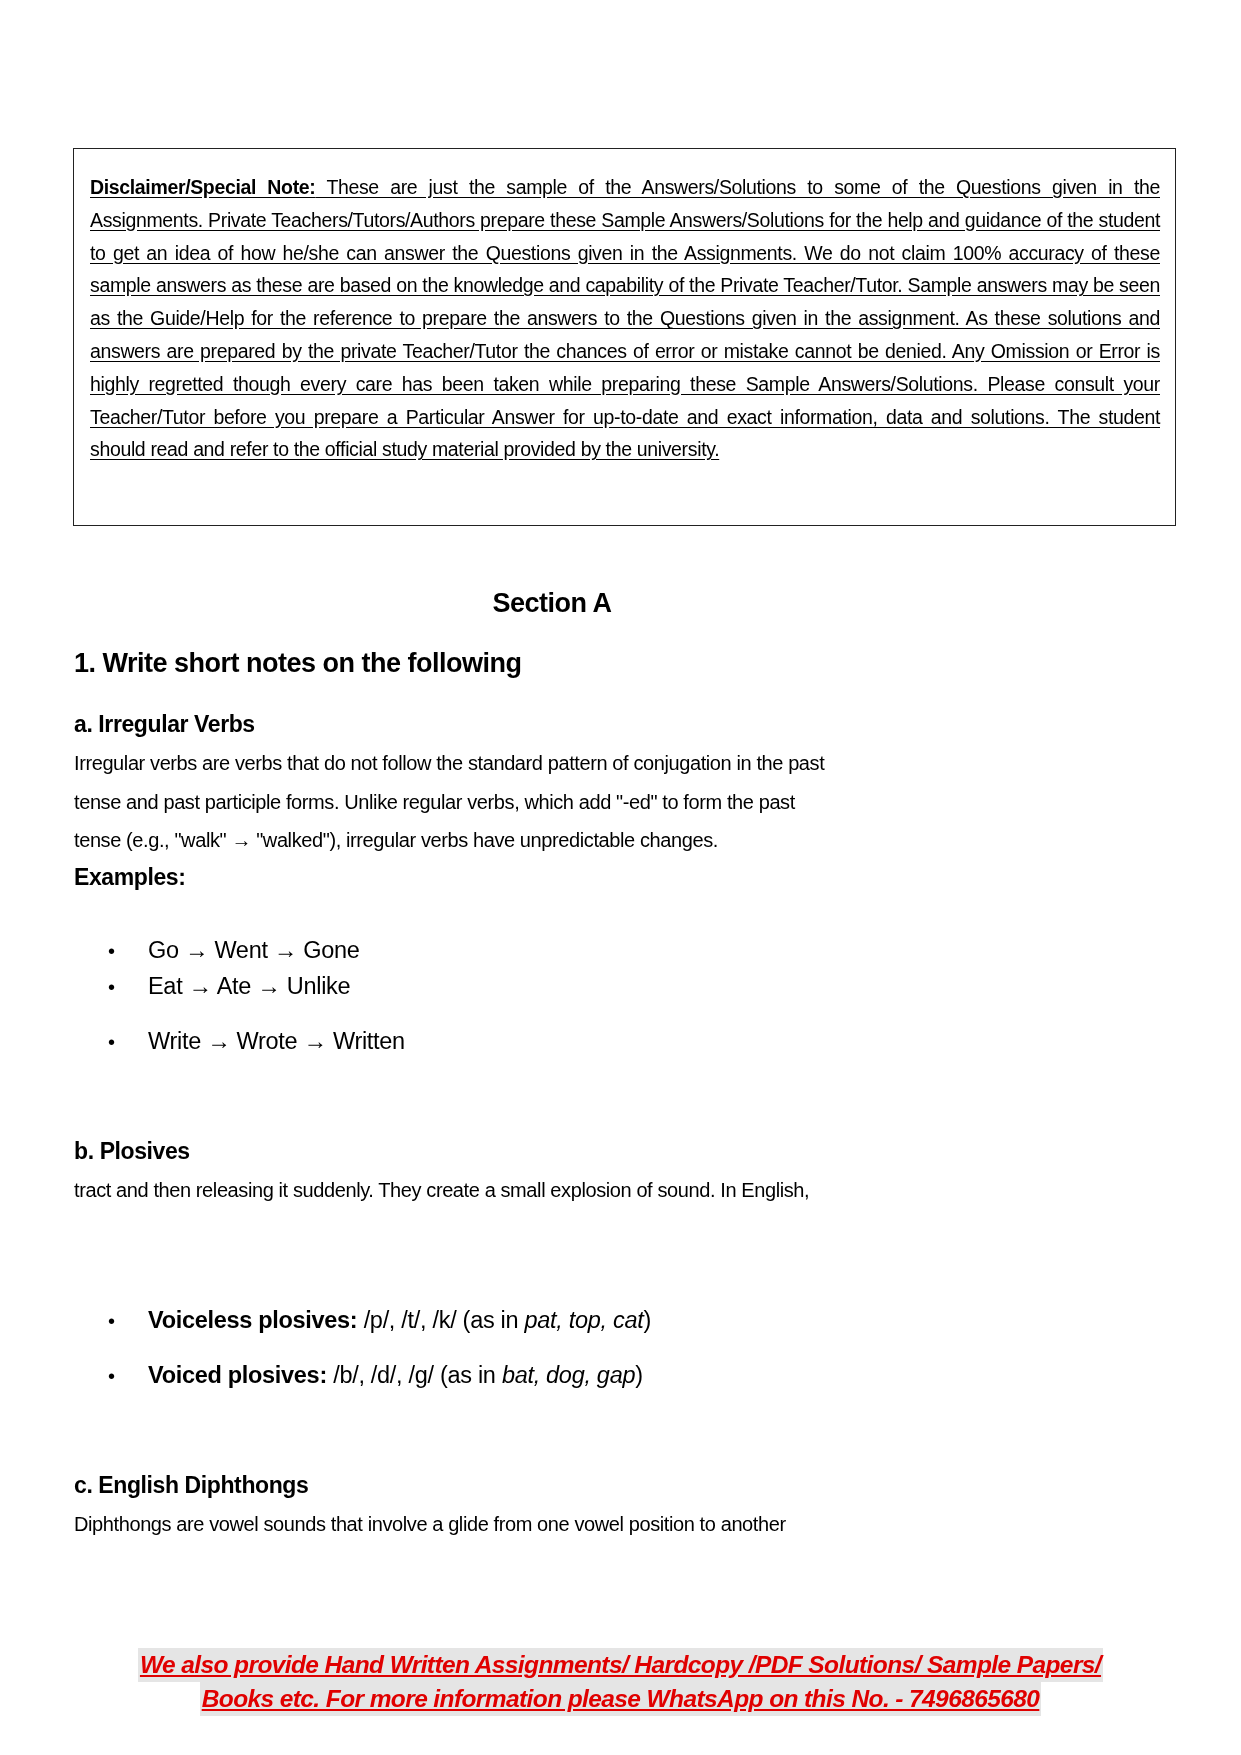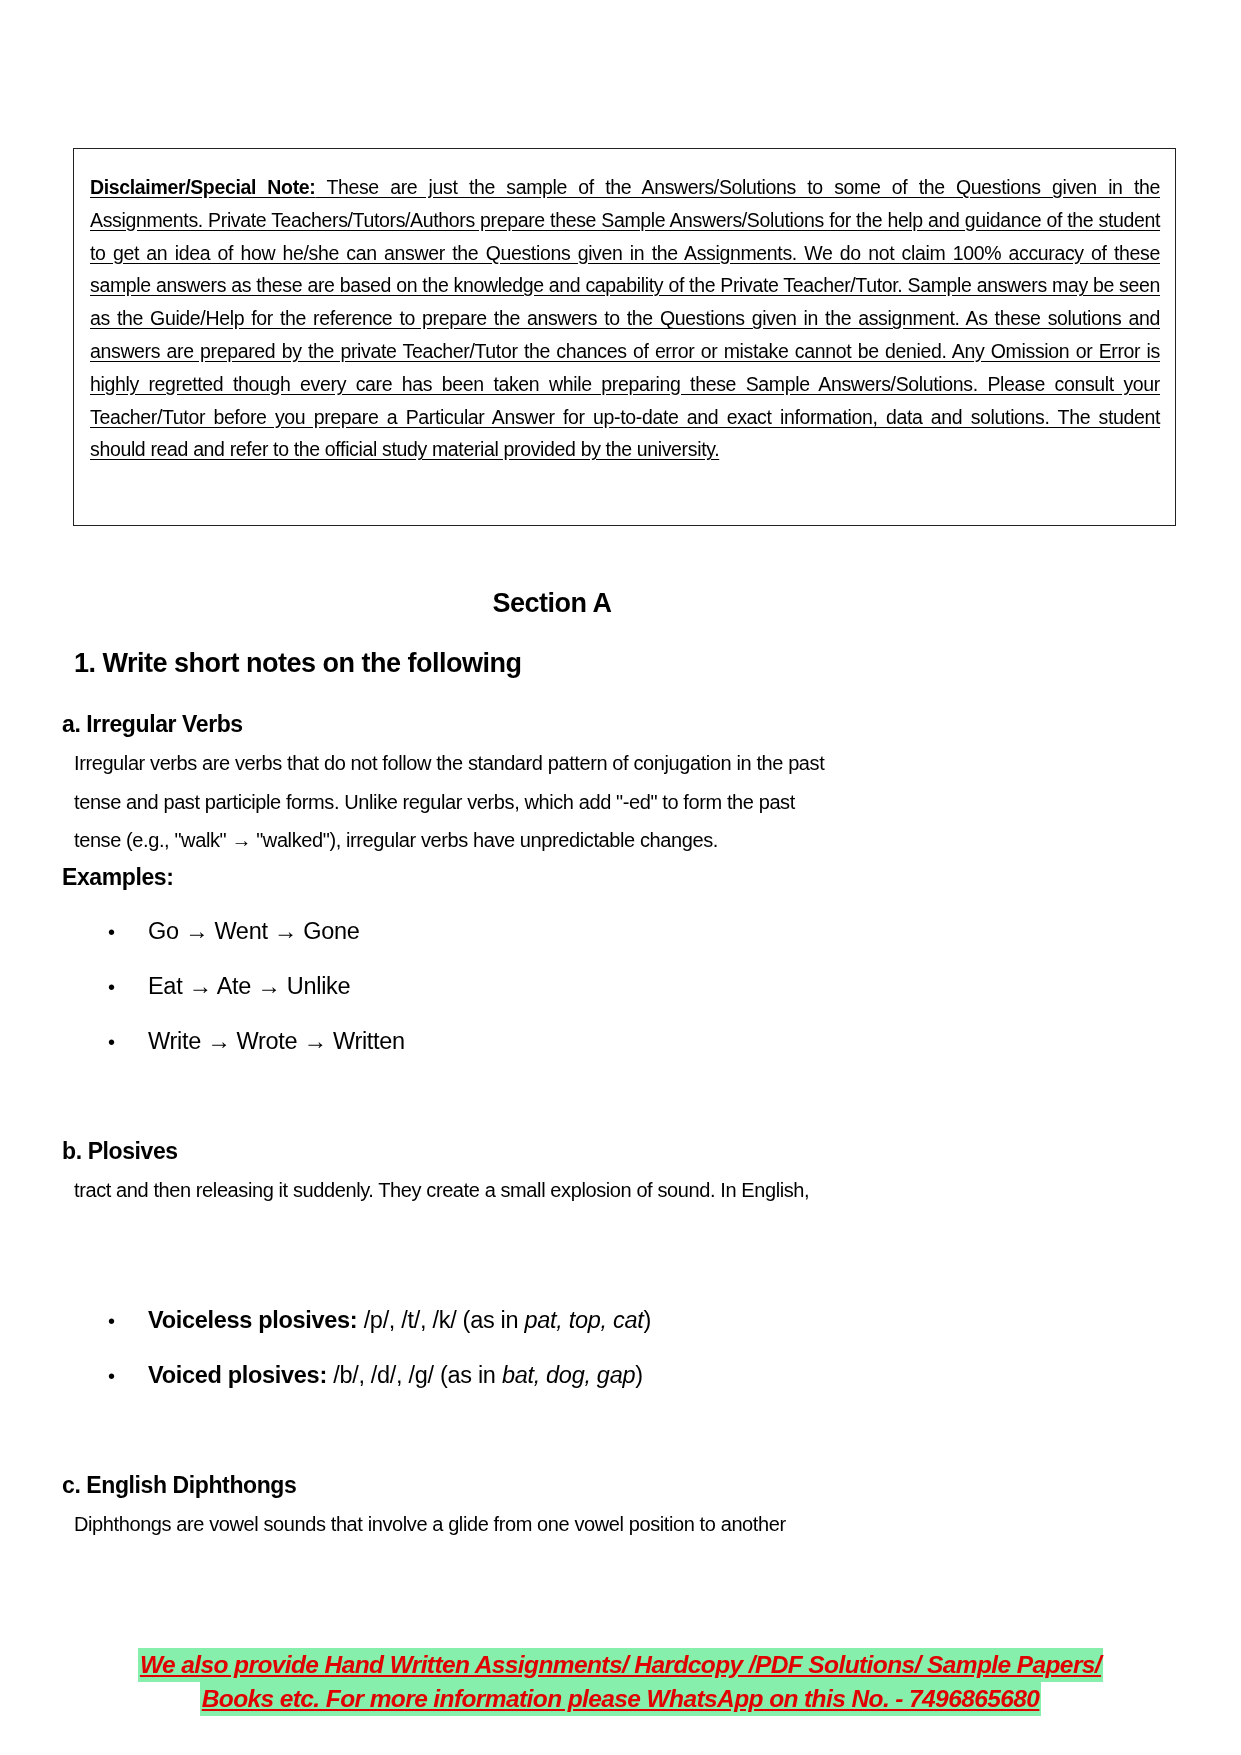--- a/index.html
+++ b/index.html
@@ -8,47 +8,47 @@
   .abs { position: absolute; }
   #disclaimer-box { left: 73px; top: 148px; width: 1103px; height: 378px;
     border: 1.5px solid #222; box-sizing: border-box; }
   #disclaimer-text { position: absolute; left: 16px; top: 10px; width: 1070px;
     font-size: 19.5px; line-height: 32.8px; text-align: justify;
     text-decoration: underline; text-underline-offset: 3px; letter-spacing: -0.35px; margin-top: 12px; }
   #disclaimer-text b { font-weight: bold; }
   .section-title { left: 0; width: 1104px; text-align: center; top: 588px;
     font-size: 27px; font-weight: bold; letter-spacing: -0.5px; }
   .q-title { left: 74px; top: 648px; font-size: 27px; font-weight: bold; letter-spacing: -0.5px; }
-  .sub { left: 62px; font-size: 23px; font-weight: bold; letter-spacing: -0.4px; }
+  .sub { left: 74px; font-size: 23px; font-weight: bold; letter-spacing: -0.4px; }
   .para { left: 74px; width: 1090px; font-size: 20px; line-height: 38.5px; letter-spacing: -0.4px; }
   .bullet { left: 108px; font-size: 23.5px; letter-spacing: -0.3px; }
   .bullet .dot { display: inline-block; width: 40px; font-size: 20px; }
   .footer { left: 0; width: 1241px; text-align: center; }
-  .footer-line { display: inline-block; background: #86efac; color: #e00000;
+  .footer-line { display: inline-block; background: #e5e5e5; color: #e00000;
     font-style: italic; font-weight: bold; font-size: 24.5px; letter-spacing: -0.6px;
     text-decoration: underline; text-decoration-color: #e00000; line-height: 34px; padding: 0 2px; }
 </style>
 </head>
 <body>
 
 <div id="disclaimer-box" class="abs">
   <div id="disclaimer-text"><b>Disclaimer/Special Note:</b><span> These are just the sample of the Answers/Solutions to some of the Questions given in the Assignments. Private Teachers/Tutors/Authors prepare these Sample Answers/Solutions for the help and guidance of the student to get an idea of how he/she can answer the Questions given in the Assignments. We do not claim 100% accuracy of these sample answers as these are based on the knowledge and capability of the Private Teacher/Tutor. Sample answers may be seen as the Guide/Help for the reference to prepare the answers to the Questions given in the assignment. As these solutions and answers are prepared by the private Teacher/Tutor the chances of error or mistake cannot be denied. Any Omission or Error is highly regretted though every care has been taken while preparing these Sample Answers/Solutions. Please consult your Teacher/Tutor before you prepare a Particular Answer for up-to-date and exact information, data and solutions. The student should read and refer to the official study material provided by the university.</span></div>
 </div>
 
 <div class="abs section-title">Section A</div>
 <div class="abs q-title">1. Write short notes on the following</div>
 
 <div class="abs sub" style="top:711px">a. Irregular Verbs</div>
 <div class="abs para" style="top:744px">
   <div>Irregular verbs are verbs that do not follow the standard pattern of conjugation in the past</div>
   <div>tense and past participle forms. Unlike regular verbs, which add "-ed" to form the past</div>
   <div>tense (e.g., "walk" → "walked"), irregular verbs have unpredictable changes.</div>
 </div>
 <div class="abs sub" style="top:864px">Examples:</div>
-<div class="abs bullet" style="top:918px"><span class="dot">•</span><span>Go → Went → Gone</span></div>
+<div class="abs bullet" style="top:937px"><span class="dot">•</span><span>Go → Went → Gone</span></div>
 <div class="abs bullet" style="top:973px"><span class="dot">•</span><span>Eat → Ate → Unlike</span></div>
 <div class="abs bullet" style="top:1028px"><span class="dot">•</span><span>Write → Wrote → Written</span></div>
 
 <div class="abs sub" style="top:1138px">b. Plosives</div>
 <div class="abs para" style="top:1171px">
   <div>tract and then releasing it suddenly. They create a small explosion of sound. In English,</div>
 </div>
 <div class="abs bullet" style="top:1307px"><span class="dot">•</span><b>Voiceless plosives:</b><span> /p/, /t/, /k/ (as in </span><i>pat, top, cat</i><span>)</span></div>
 <div class="abs bullet" style="top:1362px"><span class="dot">•</span><b>Voiced plosives:</b><span> /b/, /d/, /g/ (as in </span><i>bat, dog, gap</i><span>)</span></div>
 

